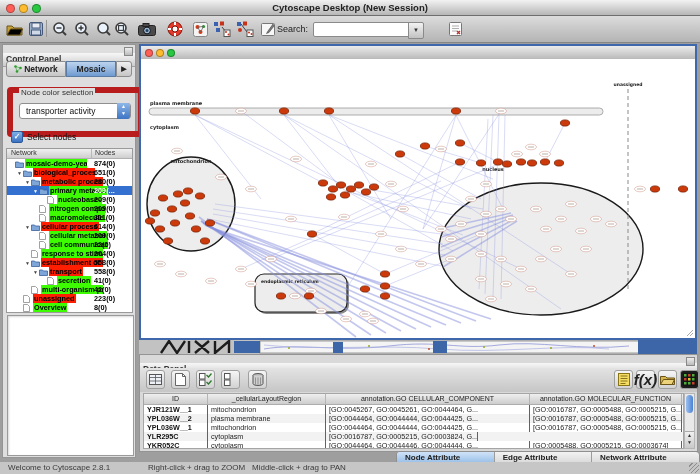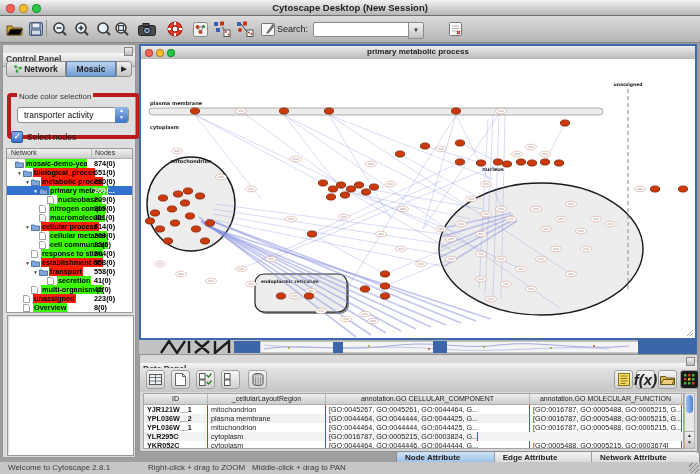--- a/index.html
+++ b/index.html
@@ -22,21 +22,21 @@
   #control-panel{left:2px;top:44px;width:134px;height:414px;background:#dedede;border:1px solid #959595;box-sizing:border-box;}
   .panel-header{position:absolute;left:0;top:8px;right:0;height:13px;background:linear-gradient(#f7f7f7,#cccccc);border-bottom:1px solid #a0a0a0;font-size:8.5px;font-weight:bold;color:#333;padding:1px 3px 12px;box-sizing:border-box;}
   .float-icon{position:absolute;right:2px;top:2px;width:9px;height:9px;border:1px solid #888;background:linear-gradient(#eee,#bbb);box-sizing:border-box;}
   #cp-tabs{position:absolute;left:3px;top:16px;width:128px;height:18px;display:flex;}
   .cp-tab{height:16px;border:1px solid #8d8d8d;background:linear-gradient(#efefef,#c6c6c6);font-size:8.5px;font-weight:bold;color:#222;display:flex;align-items:center;justify-content:center;gap:2px;box-sizing:border-box;}
   .cp-tab.sel{background:linear-gradient(#bcd3ee,#6f9bd1);border-color:#5b7ba3;}
   #tab-network{width:60px;border-radius:3px 0 0 3px;}
   #tab-mosaic{width:50px;}
   #tab-arrow{width:16px;border-radius:0 3px 3px 0;font-size:7px;}
   .net-glyph{width:8px;height:8px;}
-  #groupbox{position:absolute;left:4px;top:48px;width:125px;height:38px;border:4px solid #b91c1c;border-radius:4px;}
+  #groupbox{position:absolute;left:4px;top:42px;width:125px;height:38px;border:6px solid #b91c1c;border-radius:4px;}
   #groupbox-label{position:absolute;left:6px;top:-5px;background:#dedede;padding:0 2px;font-size:8px;color:#333;}
   #color-select{position:absolute;left:6px;top:10px;width:112px;height:16px;background:#fff;border:1px solid #8f8f8f;border-radius:3px;font-size:8.5px;color:#111;line-height:15px;padding-left:6px;box-sizing:border-box;}
   #color-select .stepper{position:absolute;right:0;top:-1px;width:13px;height:16px;background:linear-gradient(#8fb7e8,#3c74c4);border-radius:0 3px 3px 0;color:#fff;font-size:5px;text-align:center;line-height:7px;}
   #select-nodes-row{position:absolute;left:8px;top:86px;height:12px;display:flex;align-items:center;gap:4px;}
   #select-nodes-box{width:10px;height:10px;background:linear-gradient(#7fb0e6,#3a72c2);border:1px solid #2c5globe;border:1px solid #2c5a9e;border-radius:2px;color:#fff;font-size:8px;line-height:9px;text-align:center;font-weight:bold;}
   #select-nodes-label{font-size:8.5px;color:#111;}
   #tree{position:absolute;left:3px;top:103px;width:127px;height:165px;background:#fff;border:1px solid #9a9a9a;box-sizing:border-box;overflow:hidden;}
   #tree-head{height:9px;background:linear-gradient(#f0f0f0,#cfcfcf);border-bottom:1px solid #b0b0b0;font-size:7px;color:#333;position:relative;}
   #tree-head .c1{position:absolute;left:4px;top:0;}
   #tree-head .c2{position:absolute;left:88px;top:0;}
@@ -434,21 +434,20 @@
   <div id="birdseye"></div>
 </div>
 
 <div id="net-window" class="abs">
   <div id="nw-titlebar">
     <div class="lights abs">
       <div class="light l-red"></div>
       <div class="light l-yellow"></div>
       <div class="light l-green"></div>
     </div>
-    <div id="nw-title-text">primary metabolic process</div>
   </div>
   <div id="net-canvas">
       <svg width="554" height="279" viewBox="0 0 554 279" style="background:#fff">
         <rect x="8" y="49" width="454" height="7" rx="3.5" fill="#ececec" stroke="#9a9a9a" stroke-width="0.8"></rect>
         <text x="9" y="46" font-family="DejaVu Sans, sans-serif" font-size="5" font-weight="bold" fill="#222" text-anchor="start">plasma membrane</text>
         <text x="9" y="70" font-family="DejaVu Sans, sans-serif" font-size="5" font-weight="bold" fill="#222" text-anchor="start">cytoplasm</text>
         <ellipse cx="50" cy="145" rx="44" ry="47" fill="#ededed" stroke="#1a1a1a" stroke-width="1.4"></ellipse>
         <text x="50" y="104" font-family="DejaVu Sans, sans-serif" font-size="5" font-weight="bold" fill="#222" text-anchor="middle">mitochondrion</text>
         <ellipse cx="400" cy="190" rx="102" ry="66" fill="#ededed" stroke="#1a1a1a" stroke-width="1.4"></ellipse>
         <text x="352" y="112" font-family="DejaVu Sans, sans-serif" font-size="5" font-weight="bold" fill="#222" text-anchor="middle">nucleus</text>

